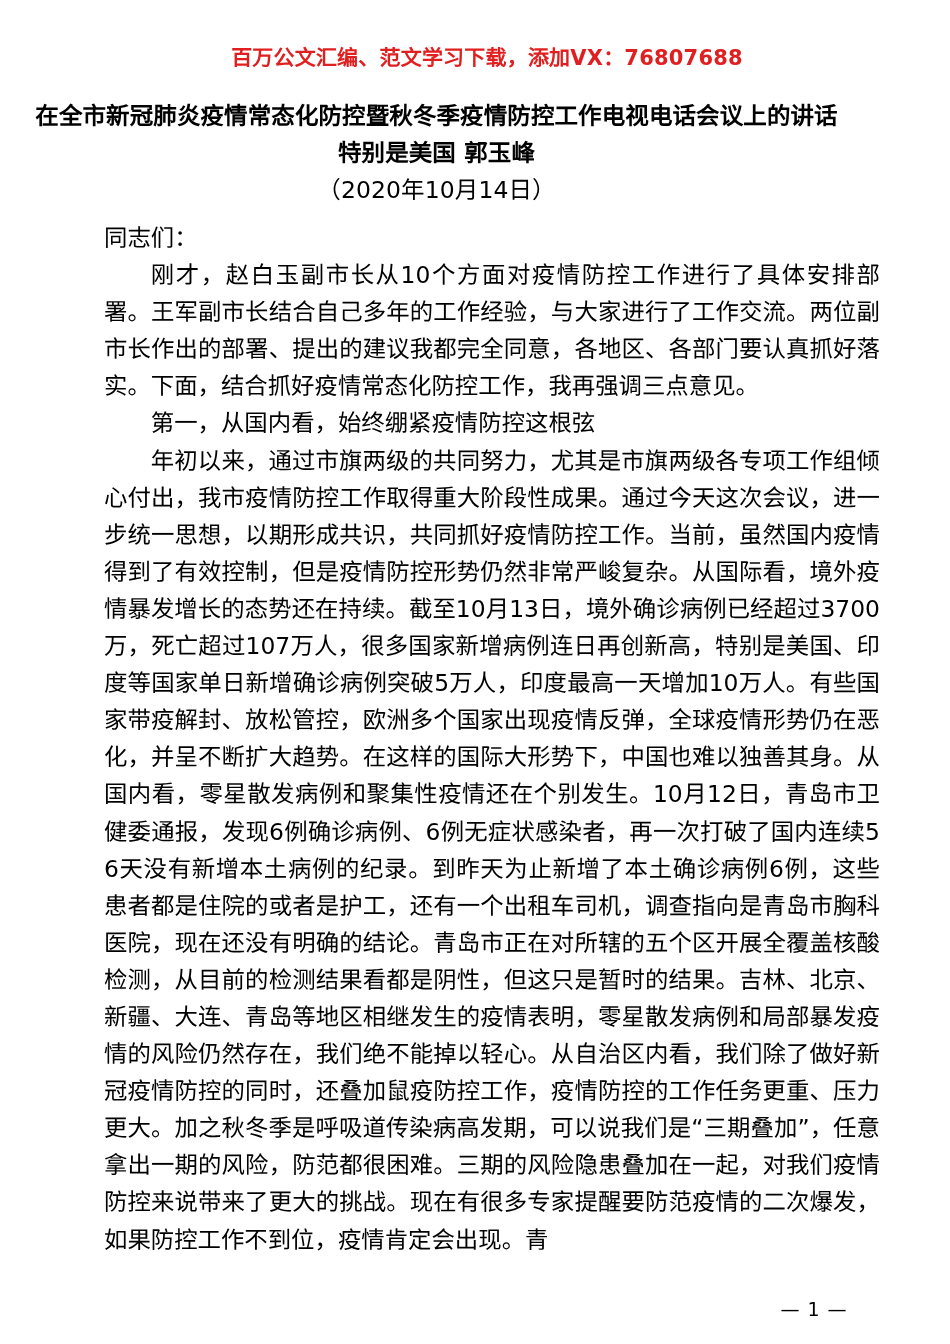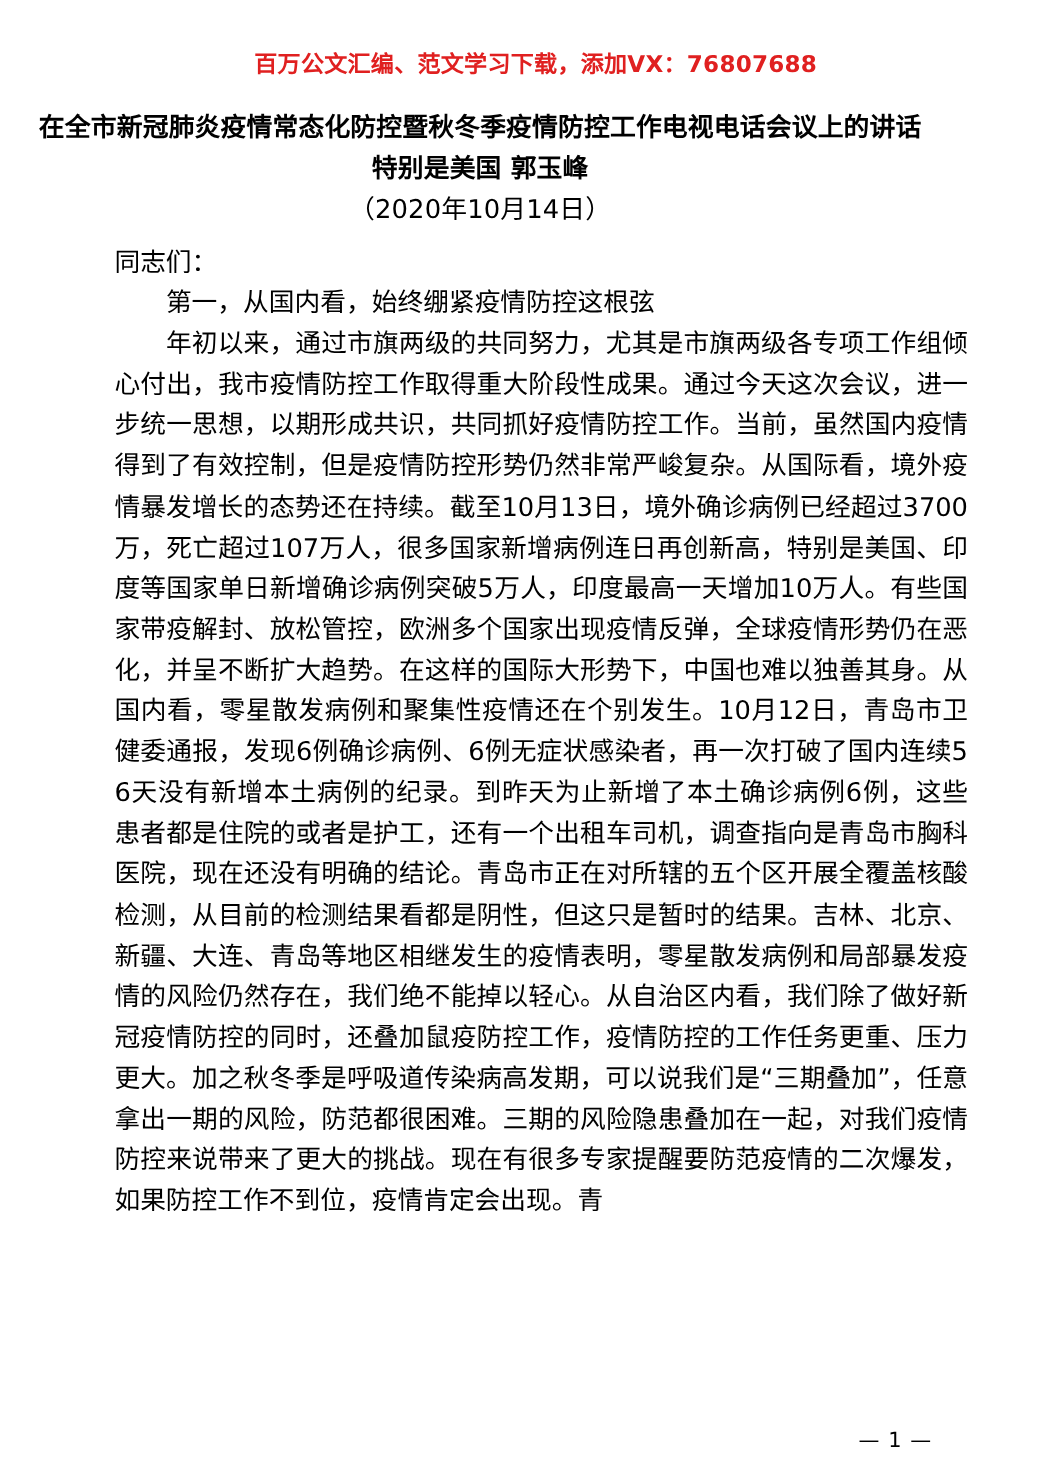--- a/index.html
+++ b/index.html
@@ -113,20 +113,21 @@
   <div class="promo">百万公文汇编、范文学习下载，添加VX：76807688</div>
 
   <div class="title-block">
     <div class="doc-title">在全市新冠肺炎疫情常态化防控暨秋冬季疫情防控工作电视电话会议上的讲话</div>
     <div class="doc-byline">特别是美国  郭玉峰</div>
     <div class="doc-date">（2020年10月14日）</div>
   </div>
 
   <div class="body-copy">
     <p class="para">同志们：</p>
+    <p class="para indent">刚才，赵白玉副市长从10个方面对疫情防控工作进行了具体安排部署。王军副市长结合自己多年的工作经验，与大家进行了工作交流。两位副市长作出的部署、提出的建议我都完全同意，各地区、各部门要认真抓好落实。下面，结合抓好疫情常态化防控工作，我再强调三点意见。</p>
     <p class="para indent">第一，从国内看，始终绷紧疫情防控这根弦</p>
     <p class="para indent">年初以来，通过市旗两级的共同努力，尤其是市旗两级各专项工作组倾心付出，我市疫情防控工作取得重大阶段性成果。通过今天这次会议，进一步统一思想，以期形成共识，共同抓好疫情防控工作。当前，虽然国内疫情得到了有效控制，但是疫情防控形势仍然非常严峻复杂。从国际看，境外疫情暴发增长的态势还在持续。截至10月13日，境外确诊病例已经超过3700万，死亡超过107万人，很多国家新增病例连日再创新高，特别是美国、印度等国家单日新增确诊病例突破5万人，印度最高一天增加10万人。有些国家带疫解封、放松管控，欧洲多个国家出现疫情反弹，全球疫情形势仍在恶化，并呈不断扩大趋势。在这样的国际大形势下，中国也难以独善其身。从国内看，零星散发病例和聚集性疫情还在个别发生。10月12日，青岛市卫健委通报，发现6例确诊病例、6例无症状感染者，再一次打破了国内连续56天没有新增本土病例的纪录。到昨天为止新增了本土确诊病例6例，这些患者都是住院的或者是护工，还有一个出租车司机，调查指向是青岛市胸科医院，现在还没有明确的结论。青岛市正在对所辖的五个区开展全覆盖核酸检测，从目前的检测结果看都是阴性，但这只是暂时的结果。吉林、北京、新疆、大连、青岛等地区相继发生的疫情表明，零星散发病例和局部暴发疫情的风险仍然存在，我们绝不能掉以轻心。从自治区内看，我们除了做好新冠疫情防控的同时，还叠加鼠疫防控工作，疫情防控的工作任务更重、压力更大。加之秋冬季是呼吸道传染病高发期，可以说我们是“三期叠加”，任意拿出一期的风险，防范都很困难。三期的风险隐患叠加在一起，对我们疫情防控来说带来了更大的挑战。现在有很多专家提醒要防范疫情的二次爆发，如果防控工作不到位，疫情肯定会出现。青</p>
   </div>
 
   <div class="page-number">
     <span>— 1 —</span>
   </div>
 
 </div>
 

